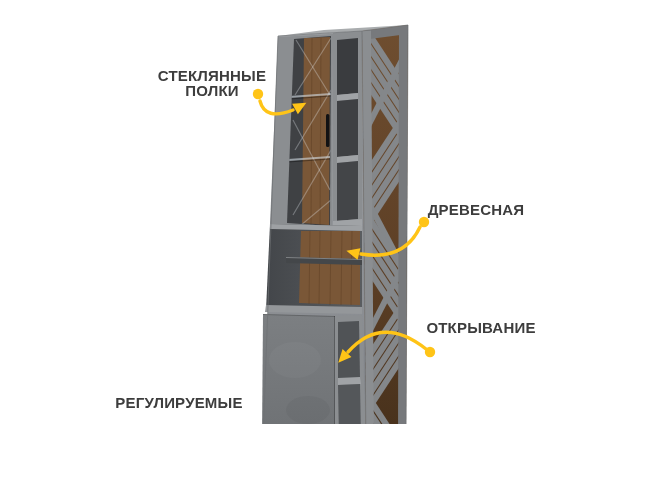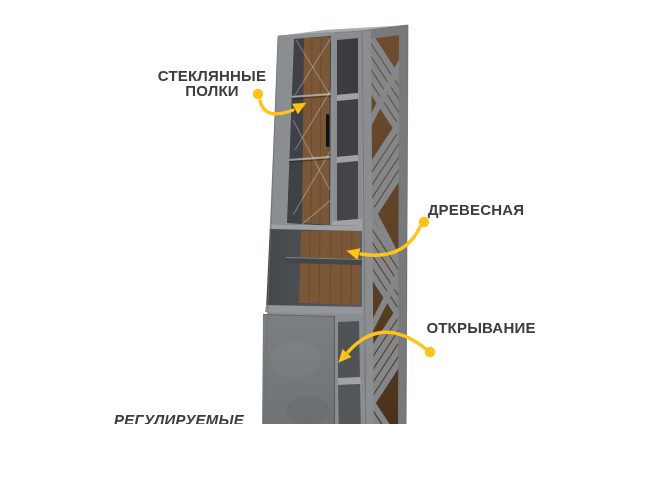--- a/index.html
+++ b/index.html
@@ -213,17 +213,17 @@
   </div>
 
   <div class="callout-label" style="left:416px;top:202px;width:120px;">
     <span>ДРЕВЕСНАЯ</span>
   </div>
 
   <div class="callout-label" style="left:421px;top:320px;width:120px;">
     <span>ОТКРЫВАНИЕ</span>
   </div>
 
-  <div class="callout-label" style="left:97px;top:412px;width:164px;font-style:italic;">
+  <div class="callout-label" style="left:97px;top:395px;width:164px;">
     <span>РЕГУЛИРУЕМЫЕ</span>
   </div>
 
 </div>
 
 </body></html>

